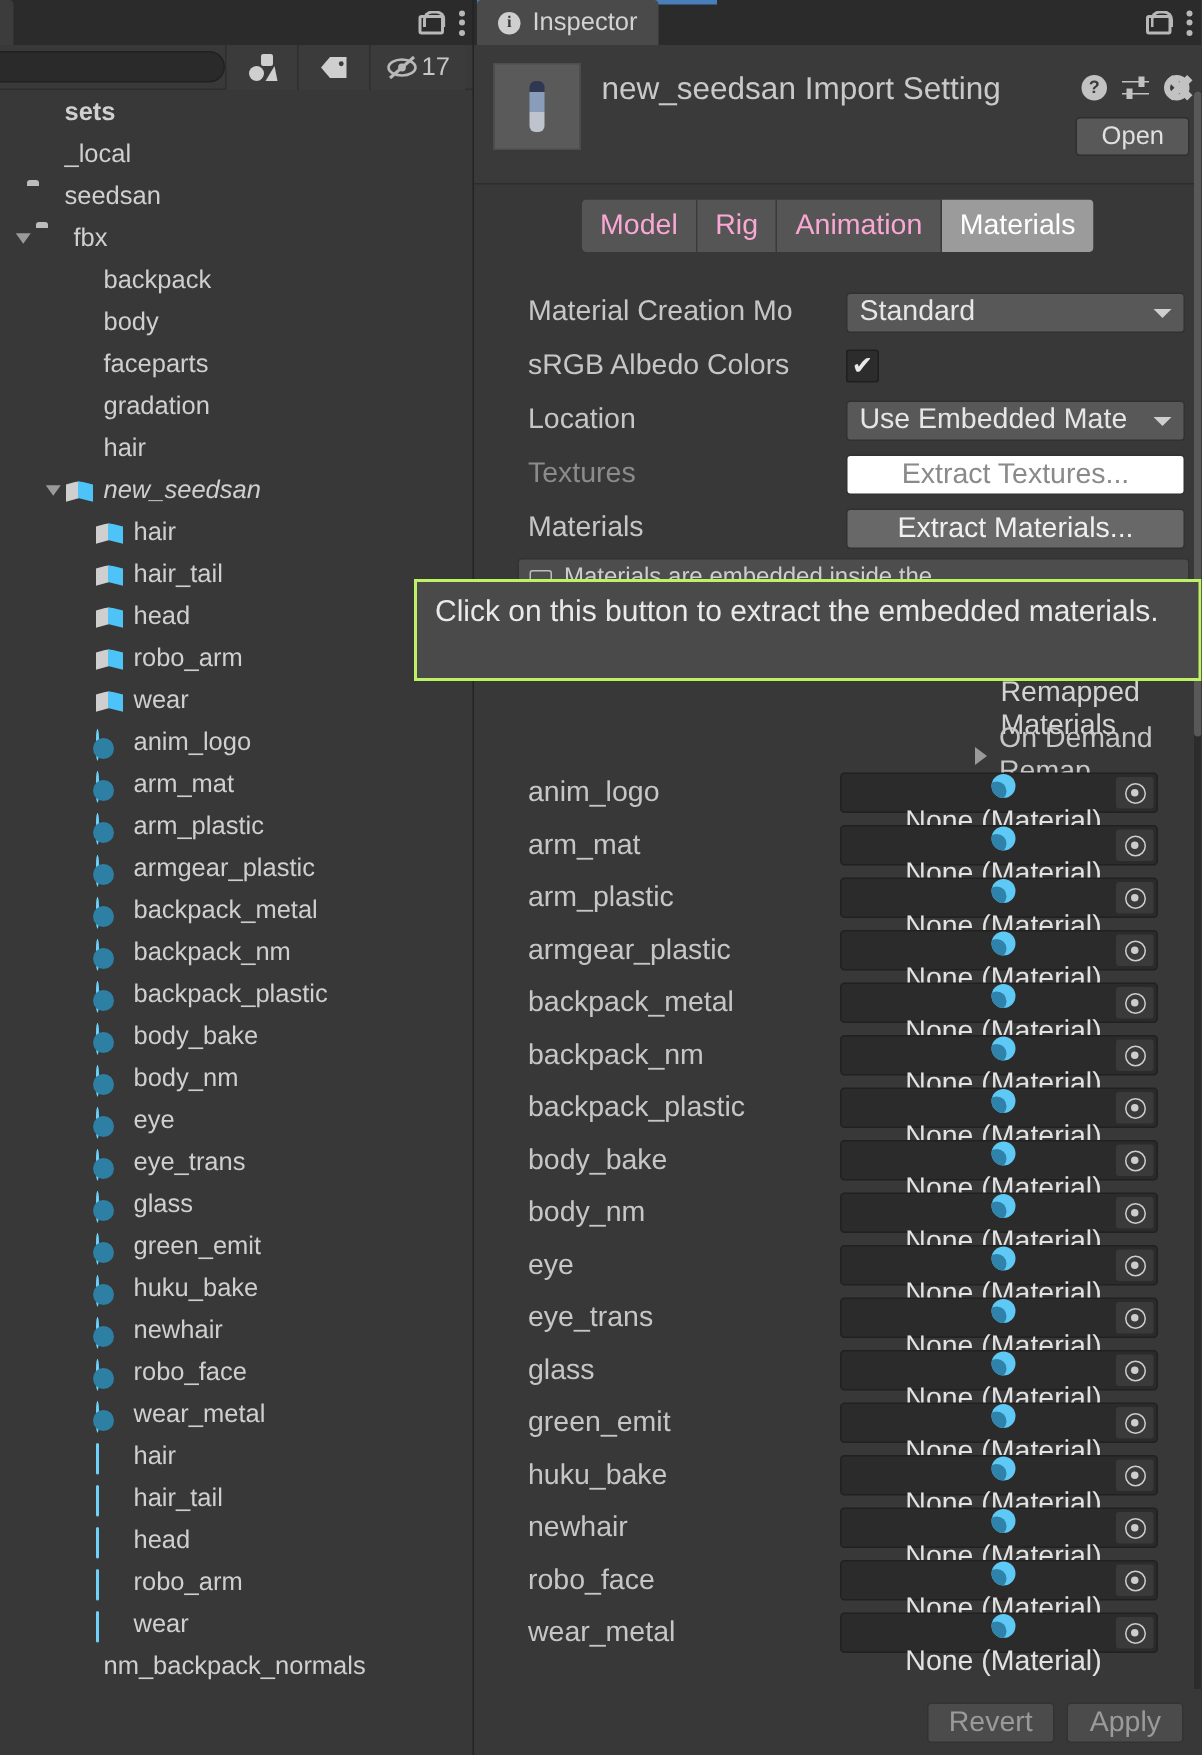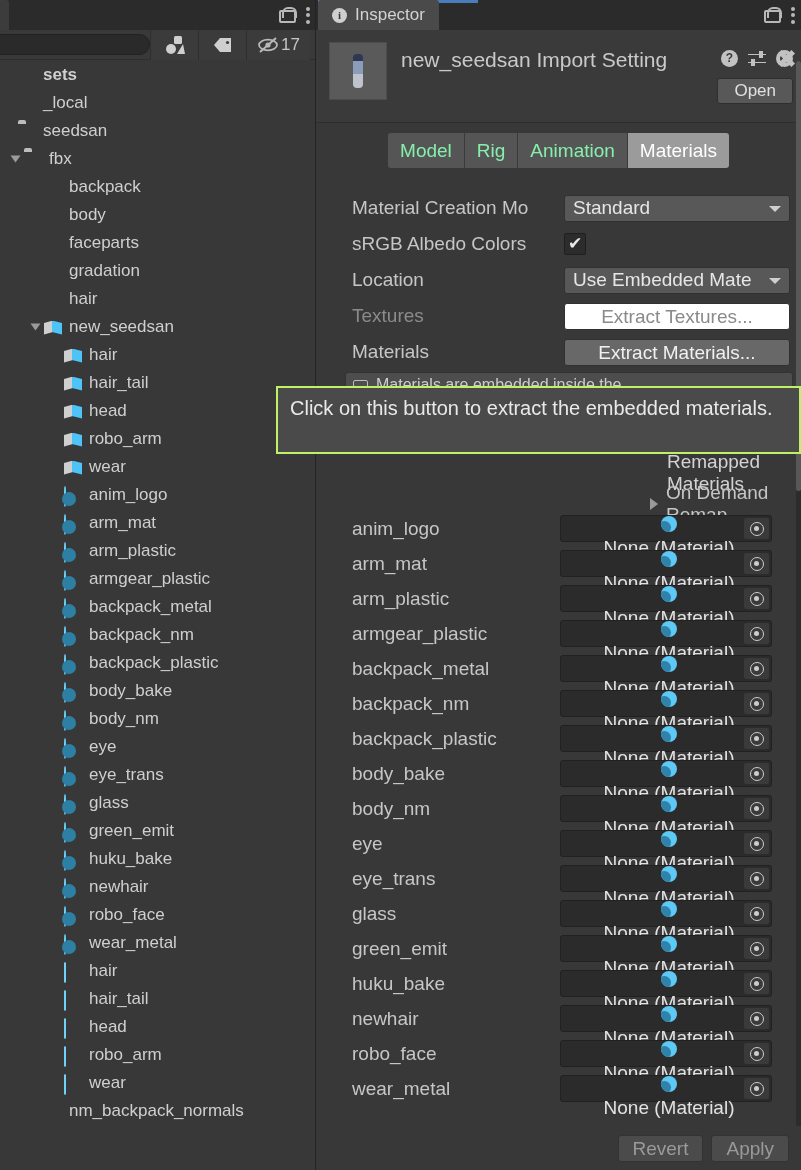--- a/index.html
+++ b/index.html
@@ -191,21 +191,21 @@
     position:absolute; right:8px; top:48px; height:26px; padding:0 16px;
     background:#585858; border:1px solid #2f2f2f; border-radius:3px;
     font-size:17px; color:#e0e0e0; line-height:24px;
   }
 
   .tabrow { height:54px; background:#383838; display:flex; align-items:center; justify-content:center; }
   .seg {
     display:flex; border-radius:3px; overflow:hidden;
   }
   .seg-btn {
-    height:35px; padding:0 12px; background:#555555; color:#86efac;
+    height:35px; padding:0 12px; background:#555555; color:#f9a8d4;
     font-size:19px; line-height:35px; border-right:1px solid #3a3a3a;
     white-space:nowrap;
   }
   .seg-btn:last-child { border-right:none; }
   .seg-btn.active { background:#9b9b9b; color:#ffffff; }
 
   
   .prop {
     position:relative; height:36px; display:flex; align-items:center;
   }
@@ -401,21 +401,21 @@
         <div class="tree-row" style="padding-left: 26px;">
           <span class="tw"></span>
           <span class="ic"><span class="ic-tex" style="background: rgb(27, 159, 240);"></span></span>
           <span>gradation</span>
         </div>
         <div class="tree-row" style="padding-left: 26px;">
           <span class="tw"></span>
           <span class="ic"><span class="ic-tex" style="background: rgb(26, 21, 18);"></span></span>
           <span>hair</span>
         </div>
-        <div class="tree-row" style="padding-left: 26px;">
+        <div class="tree-row" style="padding-left: 26px; font-style: italic;">
           <span class="tw"><span class="tri open"></span></span>
           <span class="ic"><span class="ic-mesh-cube"></span></span>
           <span>new_seedsan</span>
         </div>
         <div class="tree-row" style="padding-left: 46px;">
           <span class="tw"></span>
           <span class="ic"><span class="ic-mesh-cube"></span></span>
           <span>hair</span>
         </div>
         <div class="tree-row" style="padding-left: 46px;">

